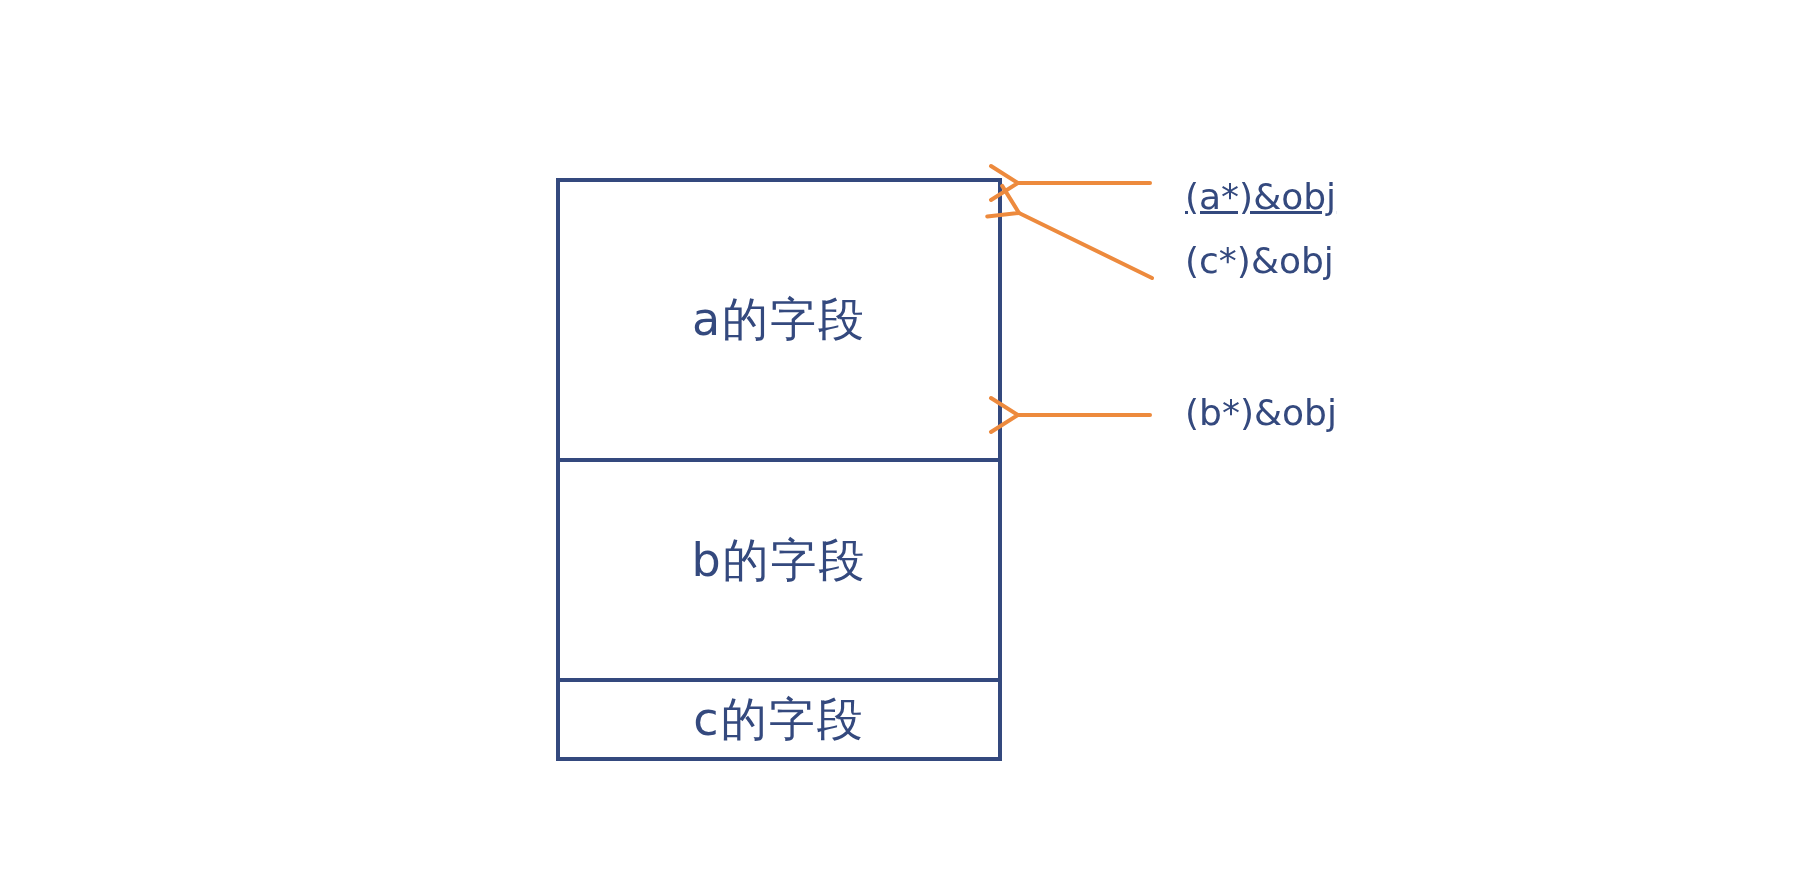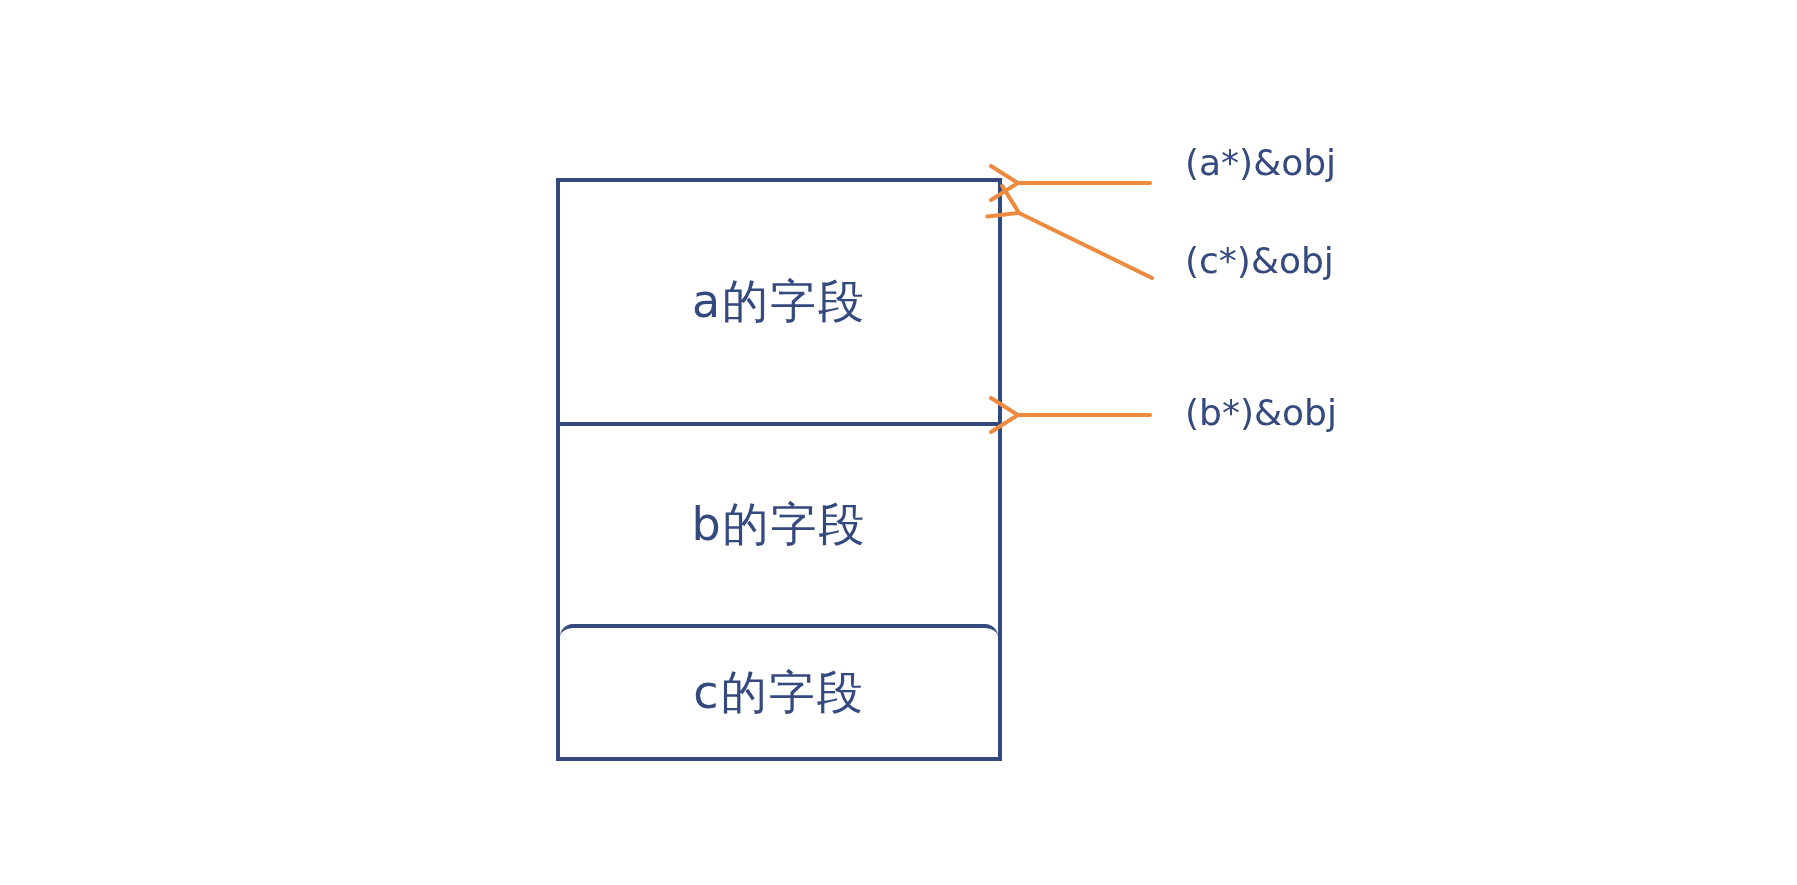--- a/index.html
+++ b/index.html
@@ -30,24 +30,25 @@
     display: flex;
     flex-direction: column;
   }
   .mem-section {
     display: flex;
     align-items: center;
     justify-content: center;
     color: var(--ink);
     font-size: 46px;
     letter-spacing: 2px;
+    margin-top: 18px;
   }
   .mem-section.sec-a { height: 240px; }
   .mem-section.sec-b { height: 202px; border-top: 4px solid var(--ink); }
-  .mem-section.sec-c { flex: 1; border-top: 4px solid var(--ink); border-radius: 13px; }
+  .mem-section.sec-c { flex: 1; border-top: 4px solid var(--ink); }
 
   
   .arrows-svg {
     position: absolute;
     left: 0; top: 0;
     width: 1797px;
     height: 885px;
     pointer-events: none;
   }
   .arrow-line {
@@ -64,21 +65,21 @@
   }
 
   
   .ptr-label {
     position: absolute;
     left: 1185px;
     color: var(--ink);
     font-size: 36px;
     white-space: nowrap;
   }
-  .ptr-label.ptr-a { top: 142px; }
+  .ptr-label.ptr-a { top: 176px; text-decoration: underline; }
   .ptr-label.ptr-c { top: 240px; }
   .ptr-label.ptr-b { top: 392px; }
 </style>
 </head>
 <body>
 
 <div class="canvas">
 
   <div class="mem-box">
     <div class="mem-section sec-a">

